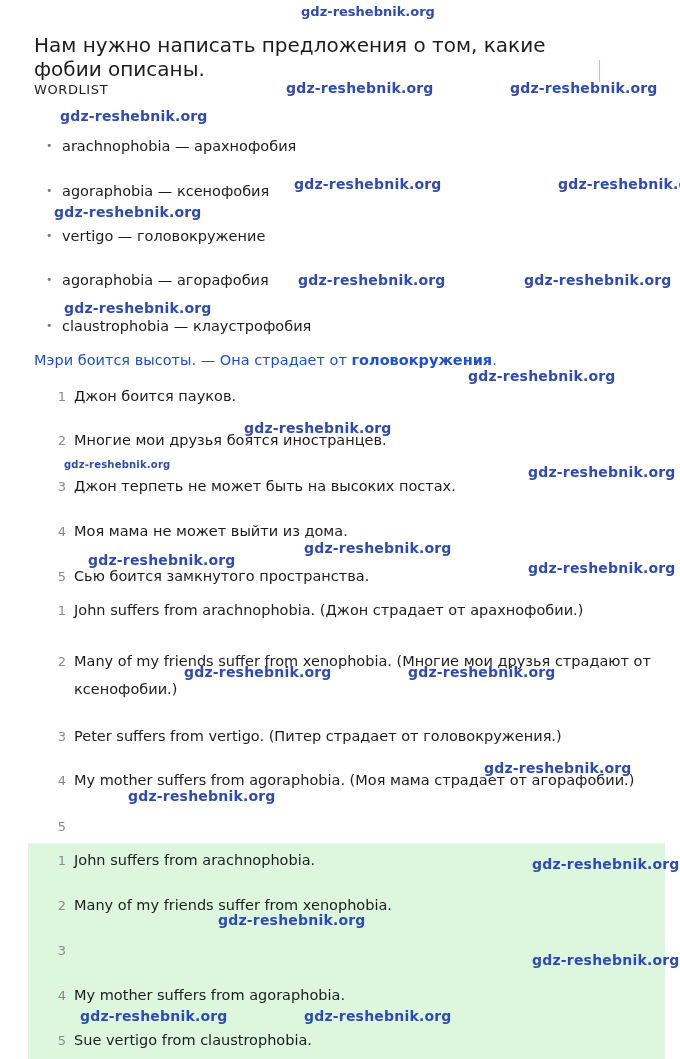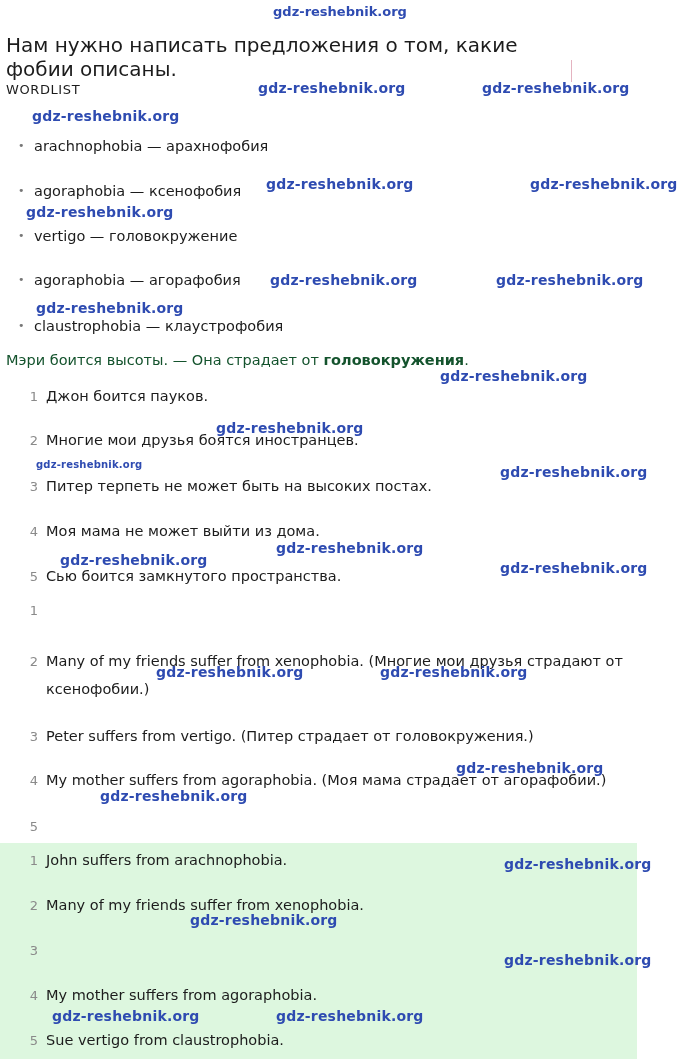--- a/index.html
+++ b/index.html
@@ -12,20 +12,21 @@
     background: #ffffff;
     font-family: "DejaVu Sans", sans-serif;
     color: #222222;
     position: relative;
     overflow: hidden;
   }
   .page {
     position: relative;
     width: 576px;
     height: 1059px;
+    margin-left: 28px;
   }
   
   .wm {
     position: absolute;
     color: #2e4bb1;
     font-family: "DejaVu Sans", sans-serif;
     font-weight: bold;
     white-space: nowrap;
     pointer-events: none;
     letter-spacing: 0.2px;
@@ -72,21 +73,21 @@
     font-size: 11px;
   }
   .wl .txt {
     display: inline-block;
     margin-left: 14px;
   }
   .sentence {
     position: absolute;
     left: 6px;
     font-size: 14.5px;
-    color: #14532d;
+    color: #1d4ed8;
   }
   .sentence b { font-weight: bold; }
   .numitem {
     position: absolute;
     font-size: 14.5px;
     color: #1c1c1c;
   }
   .numitem .num {
     position: absolute;
     left: 0;
@@ -158,33 +159,34 @@
   <div class="numitem" style="top:388px; left:20px;">
     <span class="num">1</span>
     <span class="body">Джон боится пауков.</span>
   </div>
   <div class="numitem" style="top:432px; left:20px;">
     <span class="num">2</span>
     <span class="body">Многие мои друзья боятся иностранцев.</span>
   </div>
   <div class="numitem" style="top:478px; left:20px;">
     <span class="num">3</span>
-    <span class="body">Питер терпеть не может быть на высоких постах.</span>
+    <span class="body">Джон терпеть не может быть на высоких постах.</span>
   </div>
   <div class="numitem" style="top:523px; left:20px;">
     <span class="num">4</span>
     <span class="body">Моя мама не может выйти из дома.</span>
   </div>
   <div class="numitem" style="top:568px; left:20px;">
     <span class="num">5</span>
     <span class="body">Сью боится замкнутого пространства.</span>
   </div>
 
   <div class="numitem" style="top:602px; left:20px; width:650px;">
     <span class="num">1</span>
+    <span class="body">John suffers from arachnophobia. (Джон страдает от арахнофобии.)</span>
   </div>
   <div class="numitem" style="top:647px; left:20px; width:655px; line-height:28px;">
     <span class="num">2</span>
     <span class="body">Many of my friends suffer from xenophobia. (Многие мои друзья страдают от ксенофобии.)</span>
   </div>
   <div class="numitem" style="top:728px; left:20px; width:650px;">
     <span class="num">3</span>
     <span class="body">Peter suffers from vertigo. (Питер страдает от головокружения.)</span>
   </div>
   <div class="numitem" style="top:772px; left:20px; width:650px;">

